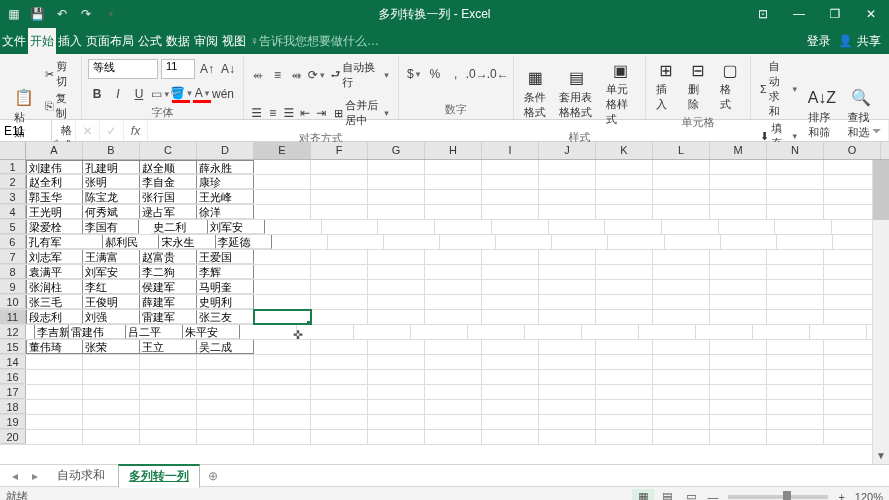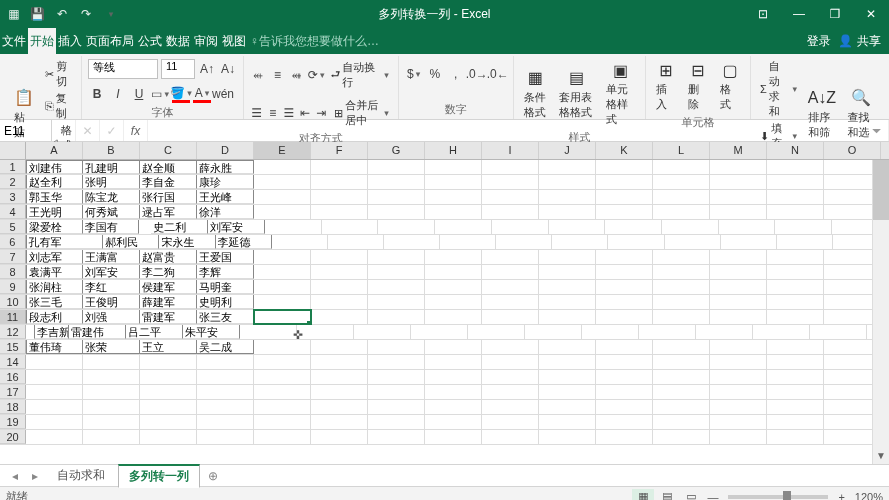--- a/index.html
+++ b/index.html
@@ -56,21 +56,21 @@
 .colw-A,.colw-B,.colw-C,.colw-D { width:57px; }
 .colw-E { width:57px; }
 .colw-other{ width:57px; }
 .vscroll { position:absolute; right:0; top:18px; bottom:0; width:17px; background:#f0f0f0; border-left:1px solid #ddd; }
 .vscroll .thumb { width:100%; height:60px; background:#c8c8c8; position:absolute; top:0; }
 .vscroll .arrow { height:17px; display:flex; align-items:center; justify-content:center; color:#666; font-size:10px;}
 
 .sheet-tabs { height: 22px; background:#fff; border-top:1px solid #d4d4d4; display:flex; align-items:center; padding-left:6px; gap:2px; font-size:12px; }
 .st-nav { color:#888; padding:0 6px; cursor:pointer;}
 .st-tab { padding: 2px 10px; border:1px solid transparent; color:#555; cursor:pointer; }
-.st-tab.active { border:1px solid #b7b7b7; border-top:2px solid #1a7f4d; border-bottom:1px solid #fff; background:#fff; color:#1a7f4d; font-weight:bold;}
+.st-tab.active { border:1px solid #b7b7b7; border-top:2px solid #1a7f4d; border-bottom:1px solid #fff; background:#fff; color:#1a7f4d; font-weight:bold;text-decoration:underline;}
 .st-add { color:#888; padding:0 6px; cursor:pointer;}
 
 .statusbar { height: 20px; background:#f3f3f3; border-top:1px solid #d4d4d4; display:flex; align-items:center; font-size:11px; color:#555; padding:0 6px;}
 .statusbar .spacer { flex:1;}
 .view-btn { width:22px; height:16px; display:flex; align-items:center; justify-content:center; cursor:pointer; border:1px solid transparent; margin:0 1px;}
 .view-btn.active { background:#dcefe4;}
 .zoom-slider { width:100px; height:4px; background:#ccc; position:relative; margin:0 6px;}
 .zoom-slider .zthumb{ position:absolute; left:55%; top:-4px; width:8px; height:12px; background:#888;}
 .zoom-minus,.zoom-plus { padding:0 4px; cursor:pointer;}
 </style>

